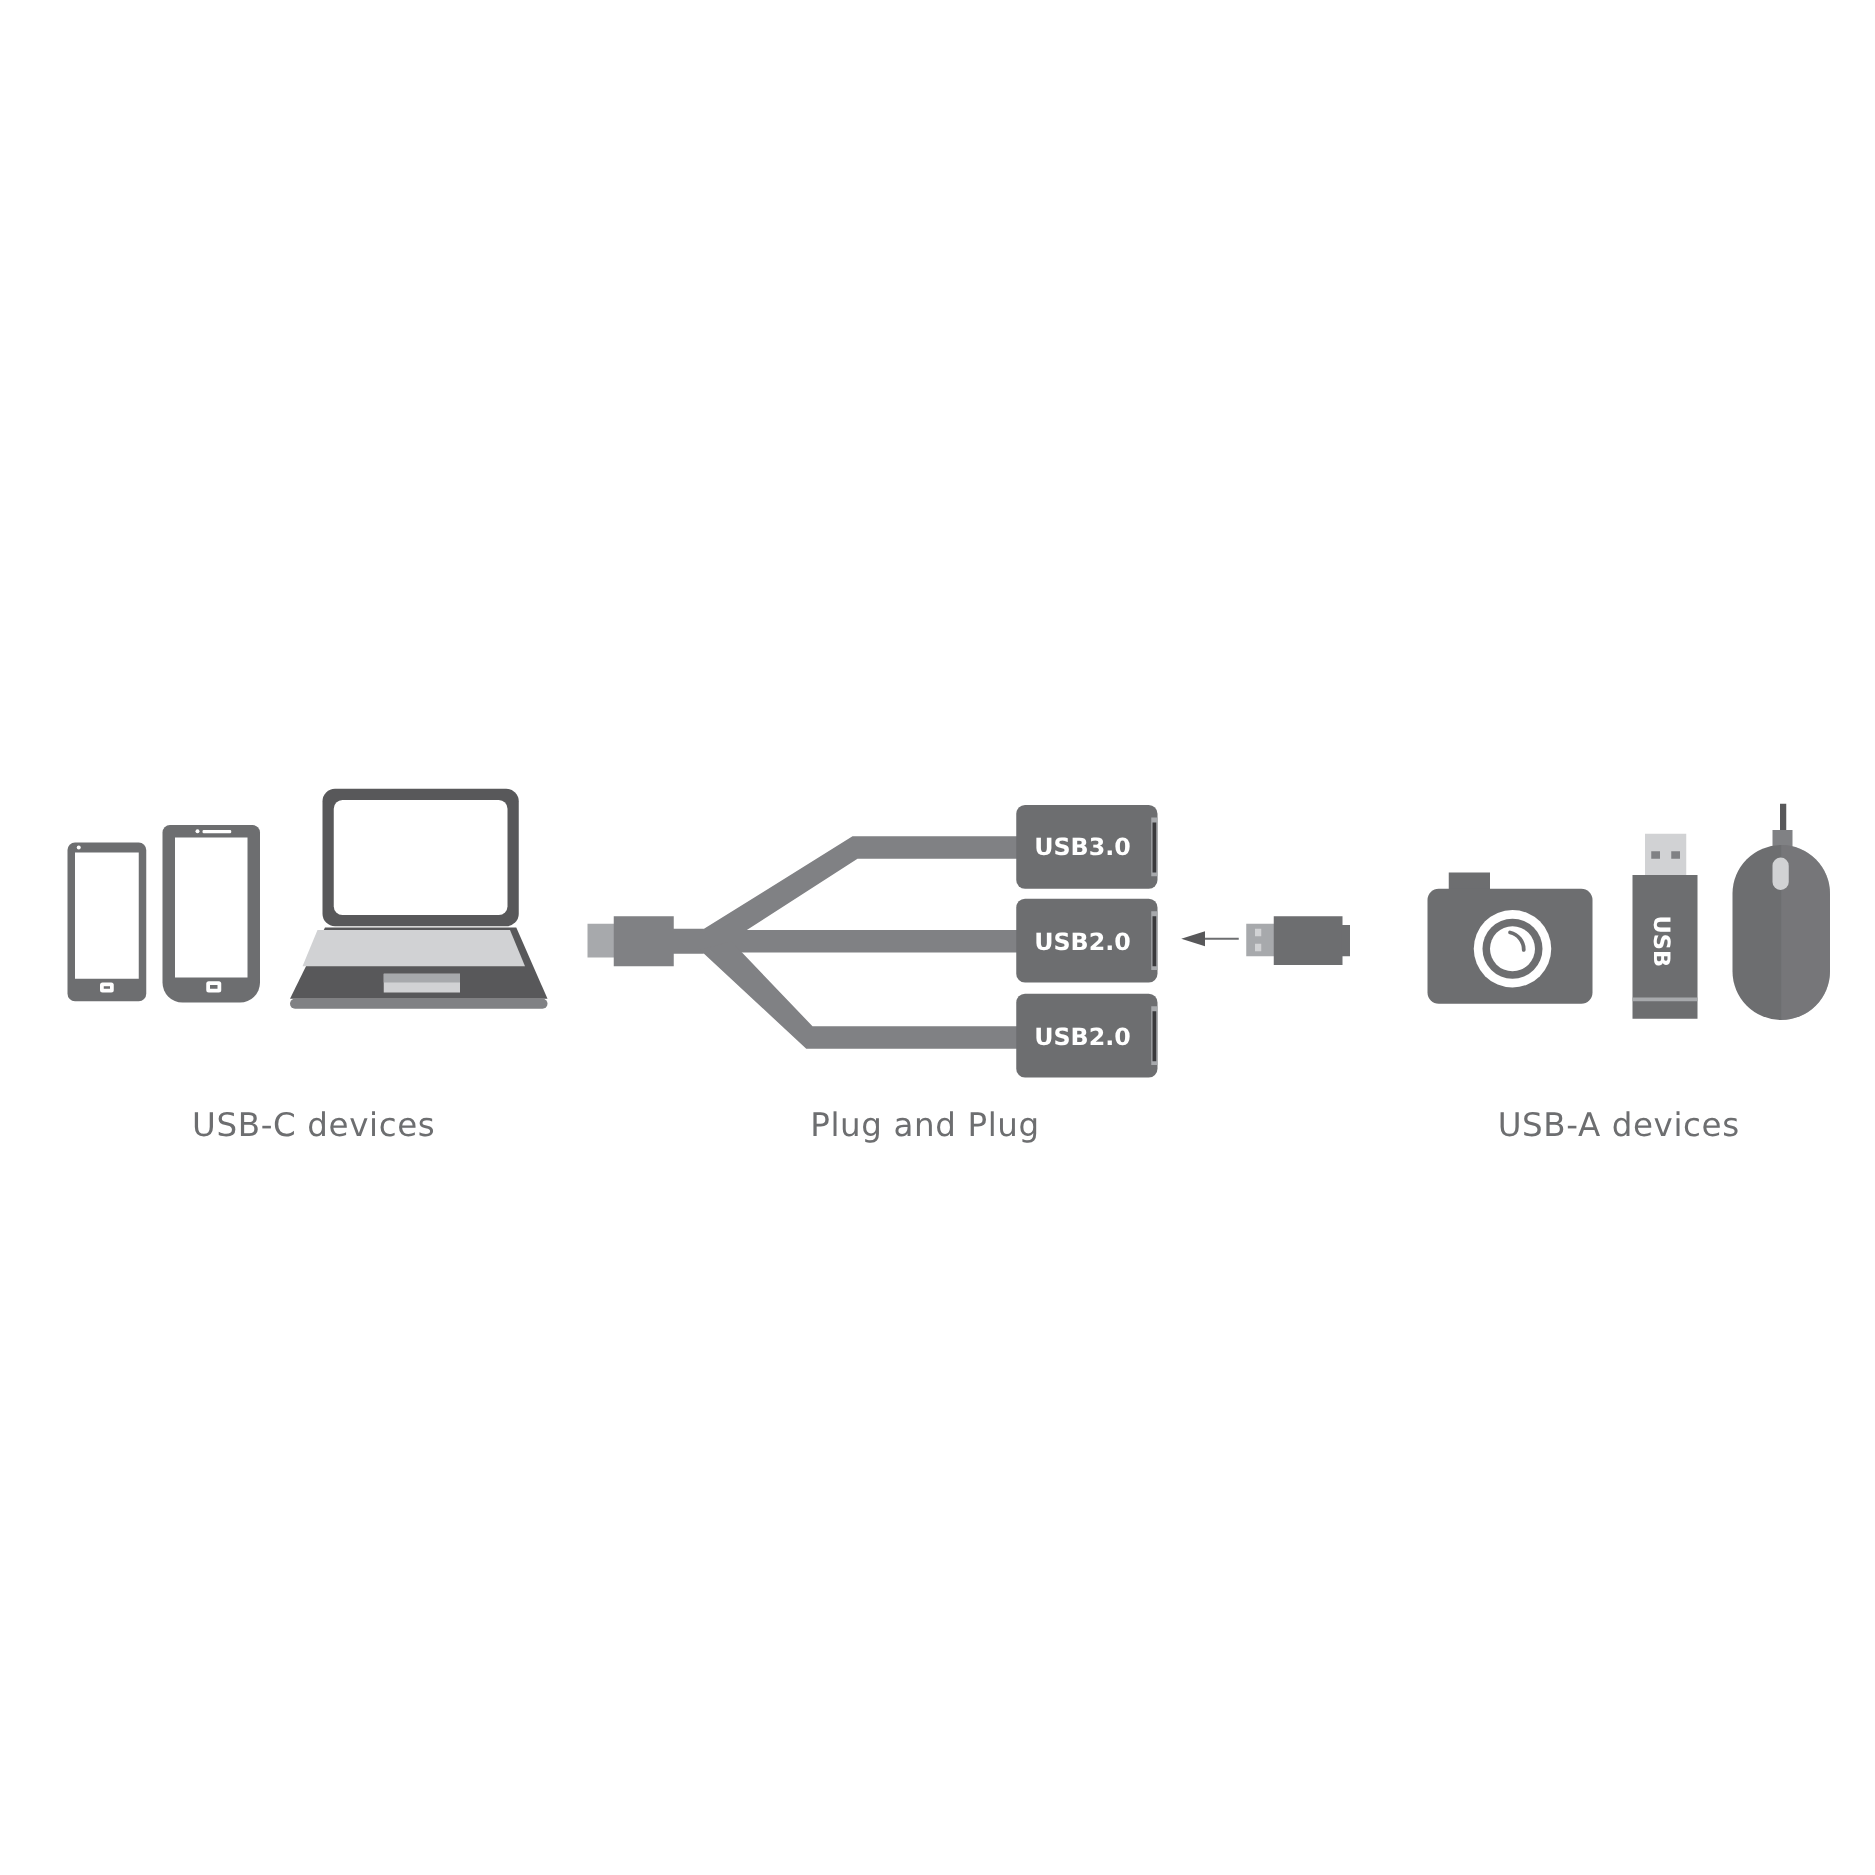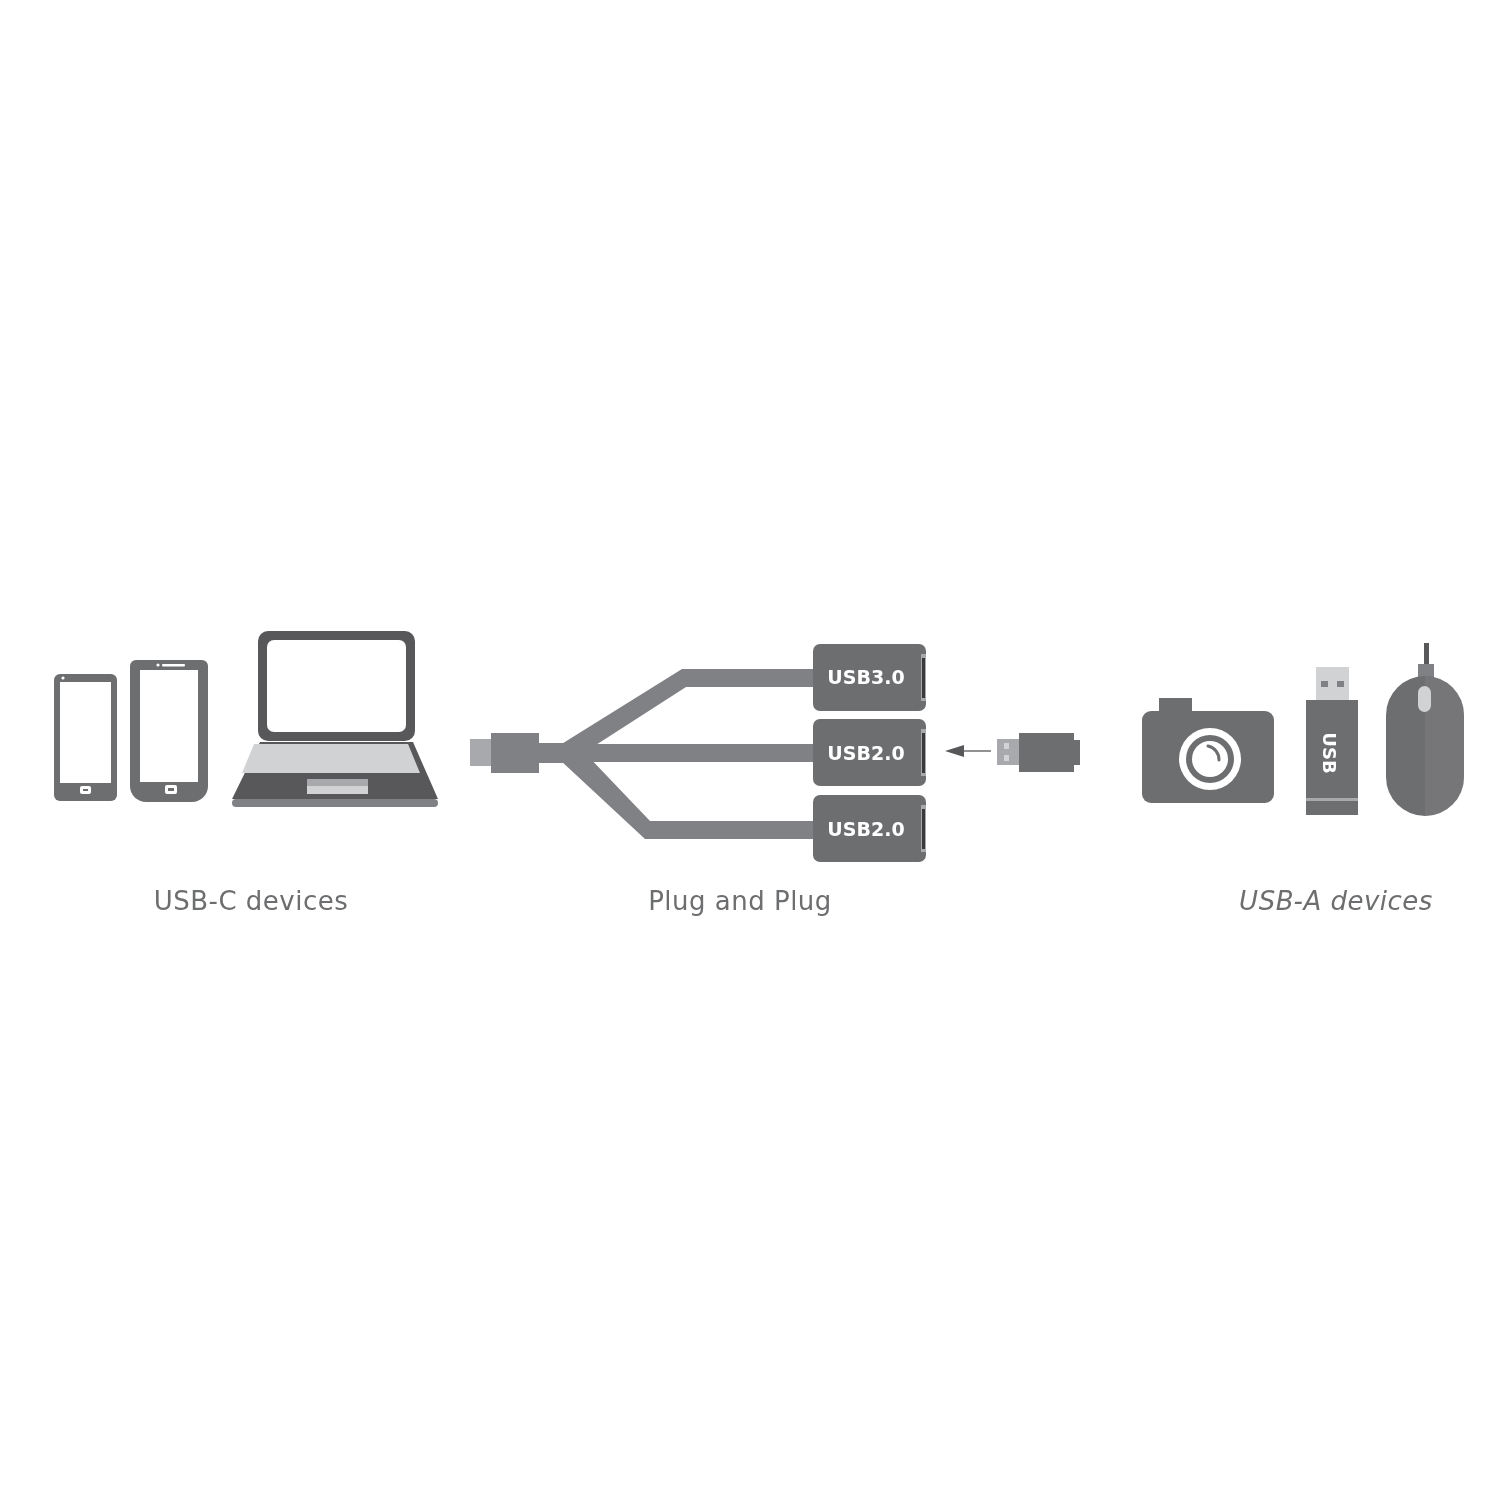--- a/index.html
+++ b/index.html
@@ -111,13 +111,13 @@
       <rect x="1418" y="664" width="16" height="14" fill="#808184"></rect>
       <rect x="1386" y="676" width="78" height="140" rx="39" fill="#6d6e70"></rect>
       <path d="M1425 676 a39 39 0 0 1 39 39 v62 a39 39 0 0 1 -39 39 z" fill="#808184" opacity="0.45"></path>
       <rect x="1418" y="686" width="13" height="26" rx="6.5" fill="#d1d2d4"></rect>
     </g>
   </g>
 </svg>
 
 <div class="caption" style="left:251px;">USB-C devices</div>
 <div class="caption" style="left:740px;">Plug and Plug</div>
-<div class="caption" style="left:1336px;font-style:italic;">USB-A devices</div>
+<div class="caption" style="left:1295px;">USB-A devices</div>
 
 </body></html>

